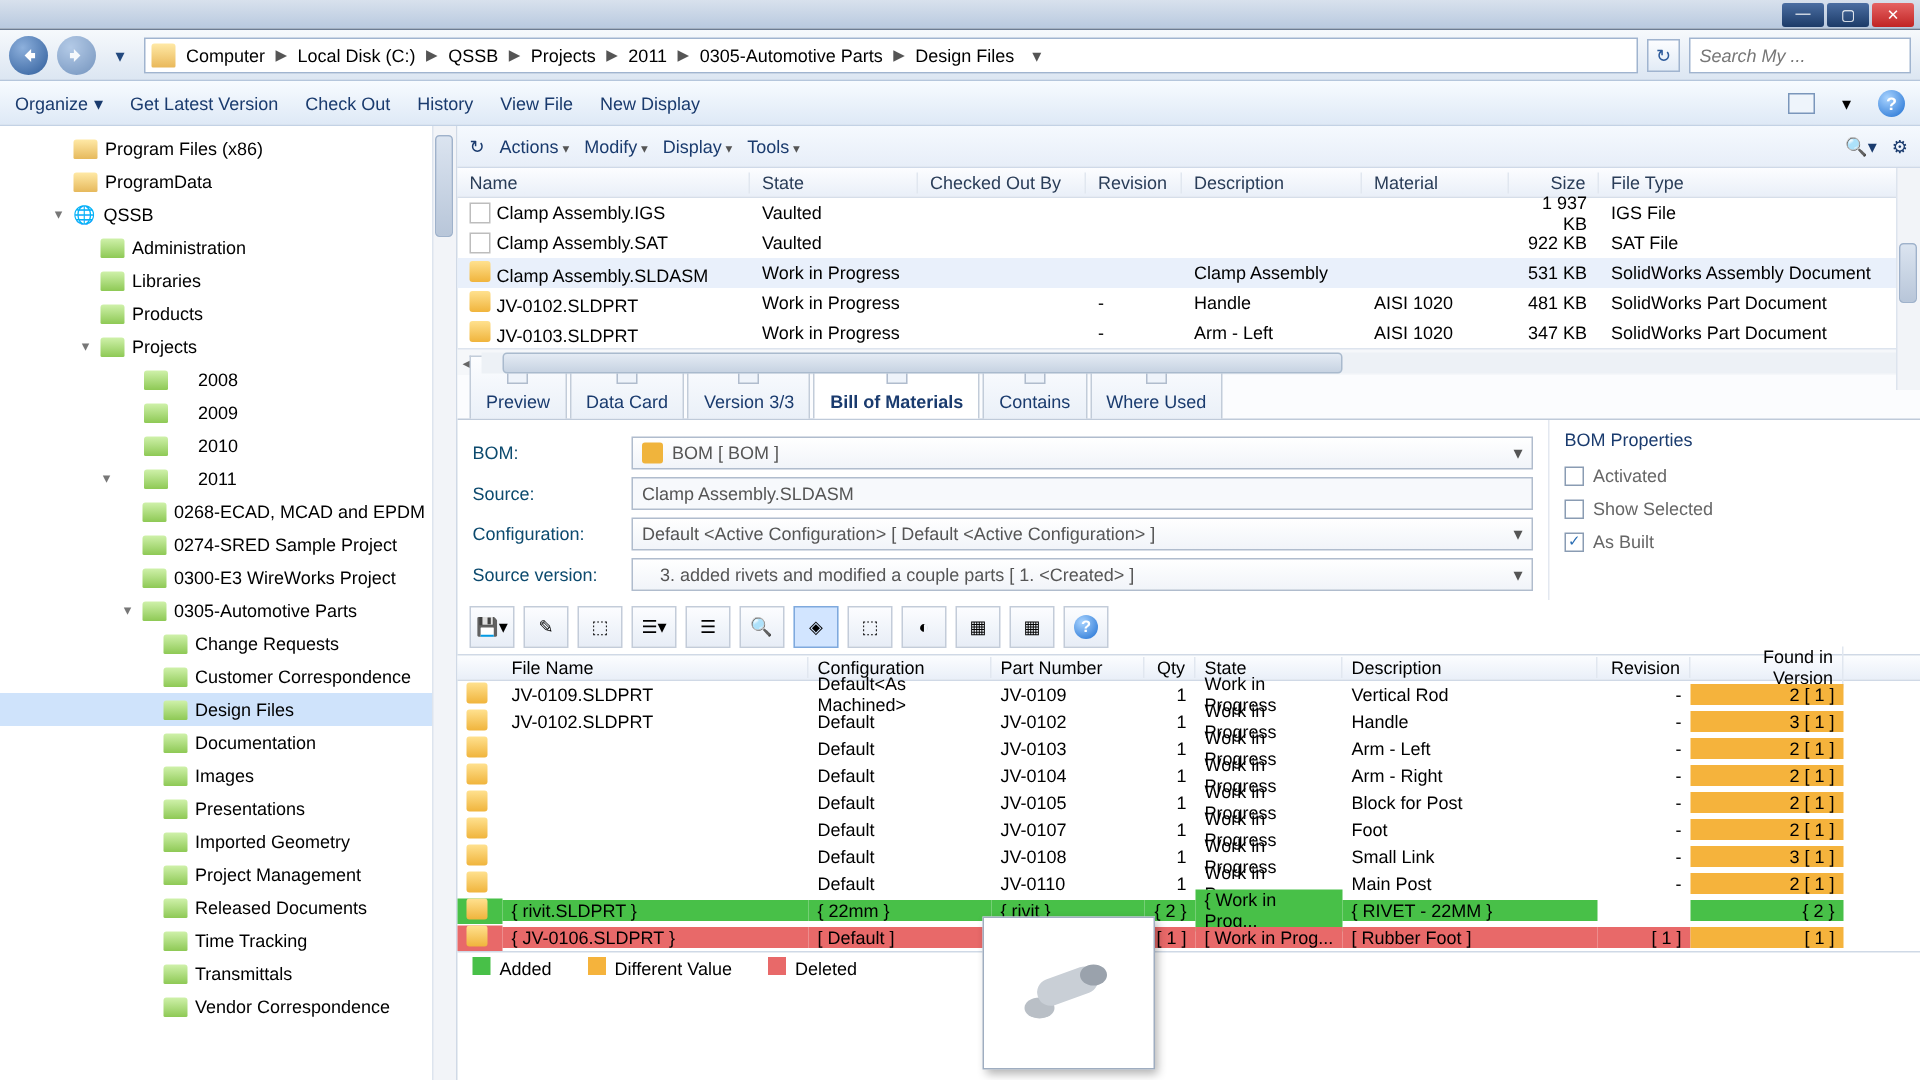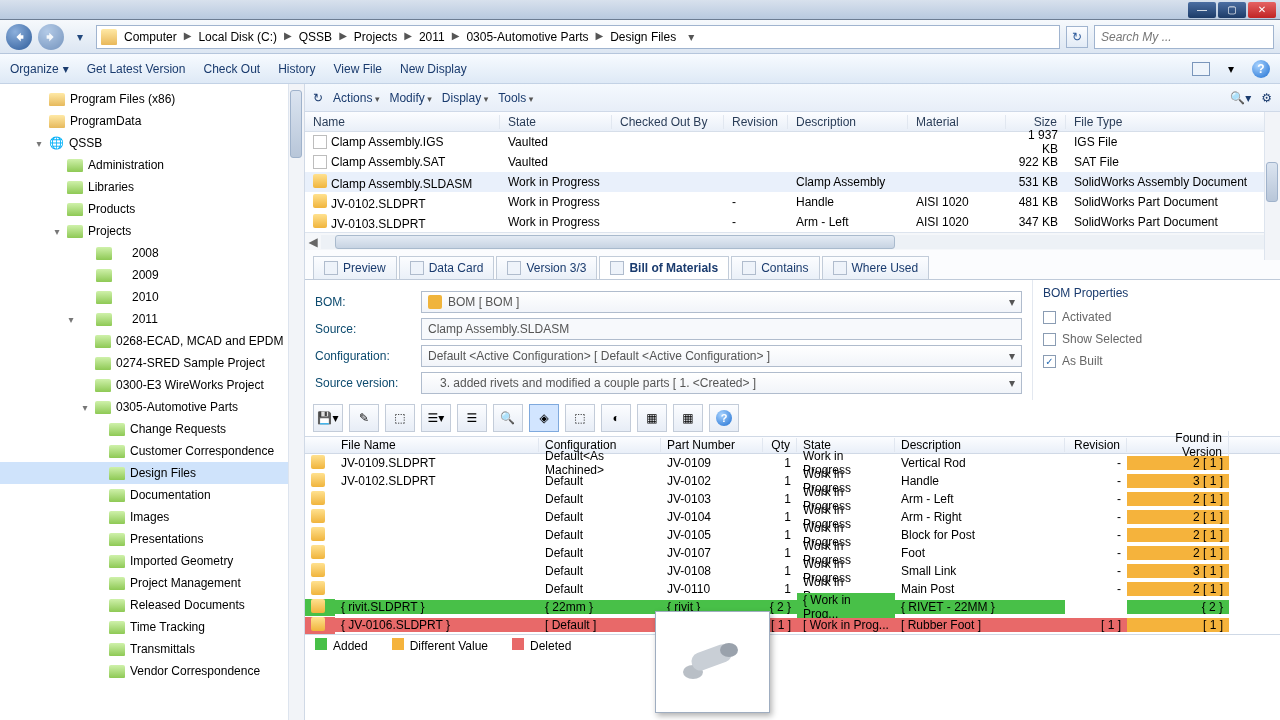--- a/index.html
+++ b/index.html
@@ -6,26 +6,26 @@
 body { width: 1280px; height: 720px; background: #fff; overflow: hidden; }
 .titlebar { height: 20px; background: linear-gradient(#d8e1ed,#b8c9df); display:flex; justify-content:flex-end; align-items:center; padding: 0 4px; gap:2px; border-bottom:1px solid #6c7c92;}
 .winbtn { width:28px; height:16px; border-radius:2px; display:flex; align-items:center; justify-content:center; font-size:10px; color:#fff;}
 .winmin { background: linear-gradient(#4b6ea2,#1c3b68);} .winmax{background:linear-gradient(#4b6ea2,#1c3b68);} .winclose{background:linear-gradient(#e56363,#c02424);}
 .addrbar { height:34px; background: linear-gradient(#f6f9fc,#dce6f2); display:flex; align-items:center; padding:0 6px; gap:6px; border-bottom:1px solid #b5c6dc;}
 .navbtn { width:26px; height:26px; border-radius:50%; background: radial-gradient(circle at 35% 30%, #8db0dc, #2e5c9a); display:flex; align-items:center; justify-content:center;}
 .navbtn svg { width:14px; height:14px; fill:#fff;}
 .smallnav { width:20px; height:26px; display:flex; align-items:center; justify-content:center; color:#23497e;}
 .addrbox { flex:1; height:24px; border:1px solid #a0b4cf; background:#fff; display:flex; align-items:center; padding:0 4px; gap:4px;}
 .bc-folder-icon { width:16px; height:16px; background: linear-gradient(#ffe9a6,#e9b85a); border-radius:2px 2px 1px 1px;}
-.bc { display:flex; align-items:flex-start; gap:1px;}
+.bc { display:flex; align-items:center; gap:1px;}
 .bc span { padding: 2px 3px; cursor:default;}
 .bc .sep{color:#555; font-size:10px;}
 .addr-drop { width:16px; color:#555; text-align:center;}
 .refreshbtn { width:22px; height:22px; border:1px solid #a0b4cf; background:linear-gradient(#fcfdff,#e2ebf6); display:flex; align-items:center; justify-content:center; color:#2d5a9a;}
-.searchbox { width:180px; height:24px; border:1px solid #a0b4cf; background:#fff; display:flex; align-items:center; padding:0 6px; color:#777; font-style:italic;}
+.searchbox { width:148px; height:24px; border:1px solid #a0b4cf; background:#fff; display:flex; align-items:center; padding:0 6px; color:#777; font-style:italic;}
 .cmdbar { height:30px; background: linear-gradient(#f7fbff,#dee9f6); display:flex; align-items:center; padding:0 10px; gap:18px; border-bottom:1px solid #c3d2e5;}
 .cmditem { color:#1a3b6e; display:flex; align-items:flex-start; gap:4px;}
 .cmdbar .spacer{flex:1;}
 .viewicon { width:18px; height:14px; border:1px solid #7a96bb; background:#eef4fb;}
 .helpicon { width:18px; height:18px; border-radius:50%; background:radial-gradient(circle at 35% 30%,#a8d3ff,#1d6ed1); color:#fff; display:flex; align-items:center; justify-content:center; font-weight:bold;}
 .body { display:flex; height:636px; }
 .tree { width:305px; border-right:1px solid #d0d9e6; overflow:hidden; position:relative; padding:4px 0;}
 .tree-scroll { position:absolute; right:0; top:0; bottom:0; width:16px; background:#f2f4f8; border-left:1px solid #dde4ee;}
 .tree-thumb { position:absolute; right:2px; top:6px; width:12px; height:68px; background: linear-gradient(#dbe4f0,#b8c6d9); border:1px solid #9fb2cb; border-radius:3px;}
 .treerow { display:flex; align-items:center; height:22px; gap:5px; padding-left:10px;}
@@ -43,21 +43,21 @@
 .c-name{width:195px;} .c-state{width:112px;} .c-cob{width:112px;} .c-rev{width:64px;} .c-desc{width:120px;} .c-mat{width:98px;} .c-size{width:60px; text-align:right;} .c-ft{flex:1;}
 .gridrow .cell { padding:0 8px;}
 .gridrow.selrow { background:#e9f0fb;}
 .fileicon { width:14px; height:14px; border:1px solid #bdbdbd; background:#fff; margin-right:4px; display:inline-block; vertical-align:middle;}
 .swicon { width:14px; height:14px; background:linear-gradient(#ffe18f,#f0b43c); margin-right:4px; display:inline-block; border-radius:2px;}
 .hscroll { height:18px; background:#f5f7fa; border-top:1px solid #dde4ee; display:flex; align-items:center;}
 .hscroll .arrow{width:16px; text-align:center; color:#666;}
 .hscroll .track{flex:1; height:14px; background:#edf1f6; position:relative;}
 .hscroll .thumb{position:absolute; left:14px; height:14px; width:560px; background:linear-gradient(#e4ebf4,#c7d3e2); border:1px solid #a9bacd; border-radius:3px;}
 .tabs { display:flex; align-items:flex-end; height:30px; padding:4px 8px 0 8px; gap:2px; border-bottom:1px solid #bfcad9; background:#fbfcfe;}
-.tab { padding:4px 10px; border:1px solid #c2ccd9; border-bottom:none; background:linear-gradient(#fcfdff,#eaf0f8); display:flex; align-items:center; gap:5px; color:#1a3b6e;}
+.tab { padding:4px 10px; border:1px solid #c2ccd9; border-bottom:none; background:linear-gradient(#fcfdff,#eaf0f8); display:flex; align-items:center; gap:5px; color:#1a3b6e;flex-direction:column;}
 .tab.active { background:#fff; font-weight:bold;}
 .tabicon{width:14px; height:14px; border:1px solid #b0bccd; background:#eef3fa;}
 .midpanel{display:flex;}
 .formarea { flex:1; padding:8px 10px 4px 10px;}
 .formrow { display:flex; align-items:center; height:27px; gap:8px;}
 .formrow label{ width:98px; text-align:left; color:#0c4a6e;}
 .combo { flex:1; height:22px; border:1px solid #b0bccd; background:linear-gradient(#fff,#f1f4f9); display:flex; align-items:center; padding:0 6px; color:#555; position:relative;}
 .combo::after{content:"▾"; position:absolute; right:6px; color:#555;}
 .textbox { flex:1; height:22px; border:1px solid #b0bccd; background:#f7f9fc; padding:0 6px; display:flex; align-items:center; color:#555;}
 .right-opts{ width:248px; padding:6px 10px; border-left:1px solid #e3e8f0;}

